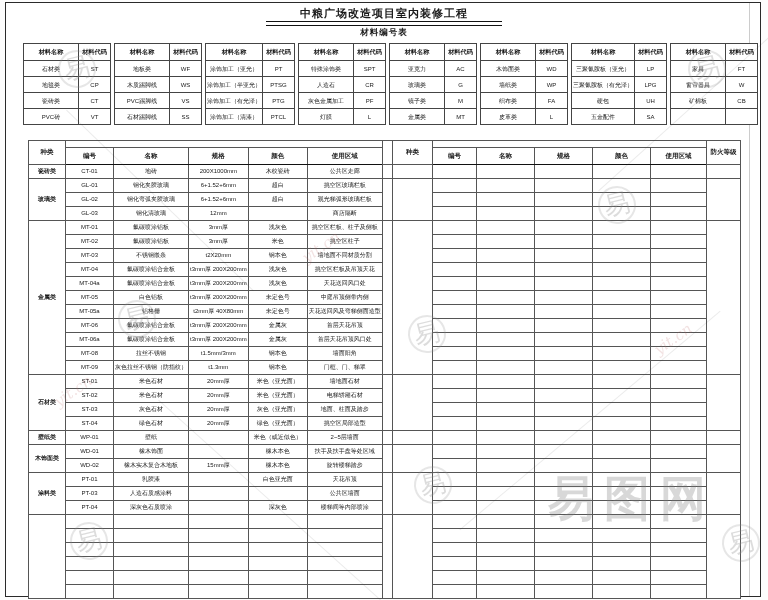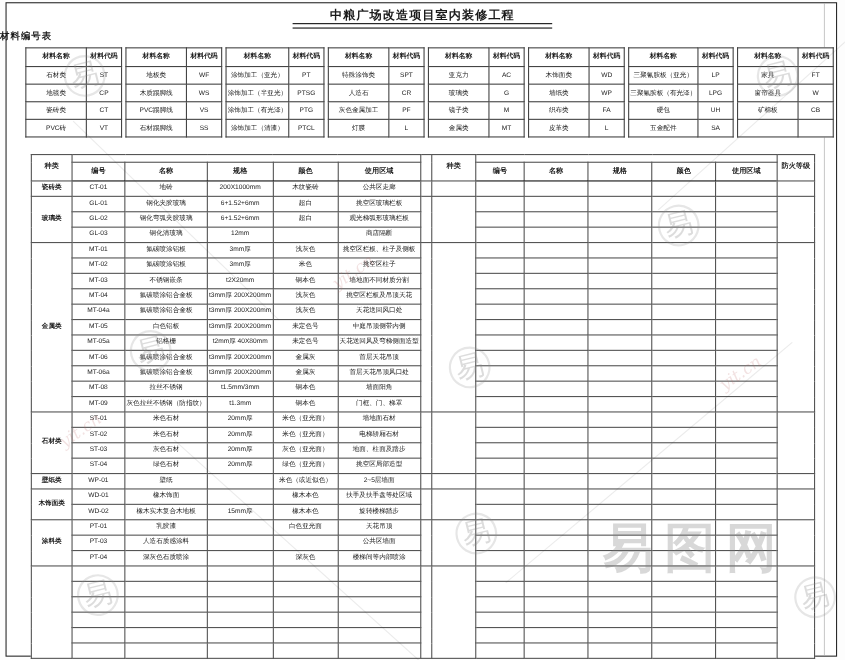--- a/index.html
+++ b/index.html
@@ -5,21 +5,21 @@
   html,body{margin:0;padding:0}
   body{
     width:768px;height:600px;background:#fdfdfd;position:relative;overflow:hidden;
     font-family:"Liberation Sans","DejaVu Sans",sans-serif;color:#1a1a1a;
   }
   .sheet{position:absolute;left:5px;top:2px;width:754px;height:593px;border:1.3px solid #2a2a2a;background:#fff}
   .sheet-inner-line{position:absolute;top:0;bottom:0;right:10px;border-left:1px solid #aaa;opacity:.6}
 
   .title{position:absolute;top:6px;left:0;right:0;text-align:center;font-size:11px;font-weight:bold;letter-spacing:1px}
   .title-rule{position:absolute;top:21px;left:50%;transform:translateX(-50%);width:236px;height:2.5px;border-top:1.2px solid #111;border-bottom:1px solid #111}
-  .subtitle{position:absolute;top:27px;left:0;right:0;font-size:8.5px;font-weight:bold;letter-spacing:1px}
+  .subtitle{position:absolute;top:27px;left:0;right:0;text-align:center;font-size:8.5px;font-weight:bold;letter-spacing:1px}
 
   #code-tables{position:absolute;left:23px;top:43px;width:722px;display:flex;gap:3px}
   .ctable{border-collapse:collapse;table-layout:fixed;flex:0 0 auto;border:1.2px solid #222;background:#fff}
   .ctable td{border:0.8px solid #444;font-size:6px;line-height:1;text-align:center;height:15px;padding:0 1px;overflow:hidden;white-space:nowrap}
   .ctable td.h{font-weight:bold;font-size:6.2px;height:16px}
 
   #left-table{position:absolute;left:28px;top:140px}
   #right-table{position:absolute;left:392px;top:140px}
   .mtable{border-collapse:collapse;table-layout:fixed;border:1.6px solid #111;background:#fff}
   .mtable td{border:0.8px solid #555;font-size:6px;line-height:1.05;text-align:center;height:13px;padding:0 1px;overflow:hidden;white-space:nowrap}

